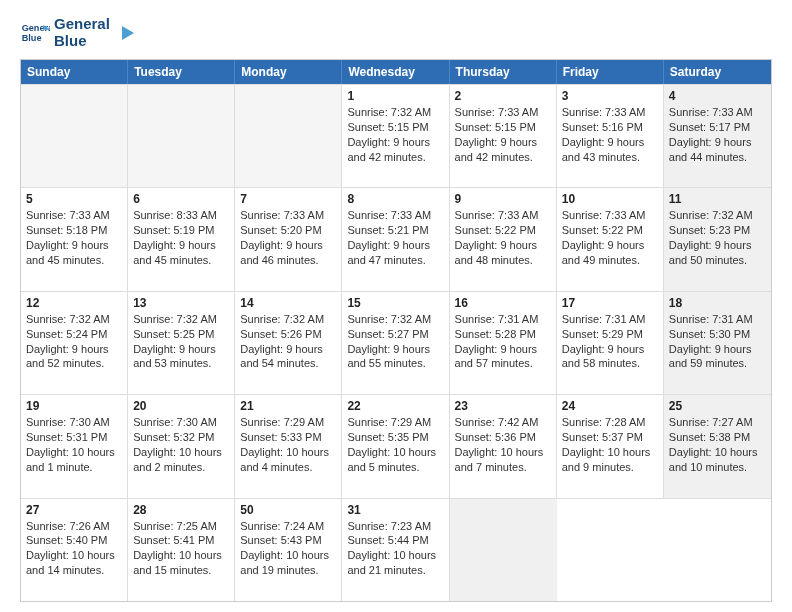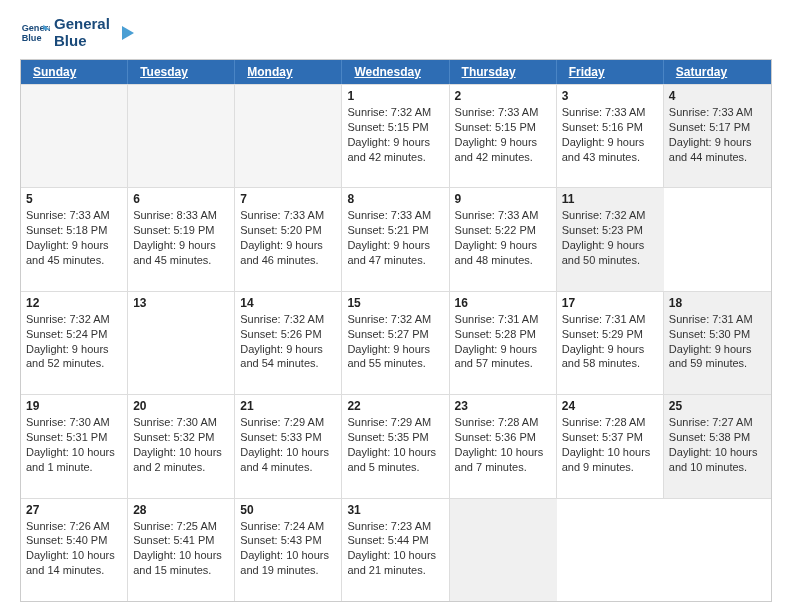--- a/index.html
+++ b/index.html
@@ -52,23 +52,22 @@
     }
     .cal-header {
       display: grid;
       grid-template-columns: repeat(7, 1fr);
       background: #2e6db4;
     }
     .cal-header-cell {
       color: #fff;
       font-size: 12px;
       font-weight: bold;
-      padding: 5px 12px;
+      padding: 5px 6px;
       border-right: 1px solid #4a85c5;
-      text-decoration: underline;
     }
     .cal-header-cell:last-child { border-right: none; }
     .cal-body {
       flex: 1;
       display: flex;
       flex-direction: column;
     }
     .cal-row {
       display: grid;
       grid-template-columns: repeat(7, 1fr);
@@ -187,36 +186,45 @@
             <div class="cell-text">Sunrise: 7:33 AM
 Sunset: 5:21 PM
 Daylight: 9 hours and 47 minutes.</div>
           </div>
           <div class="cal-cell">
             <div class="day-num">9</div>
             <div class="cell-text">Sunrise: 7:33 AM
 Sunset: 5:22 PM
 Daylight: 9 hours and 48 minutes.</div>
           </div>
+          <div class="cal-cell">
+            <div class="day-num">10</div>
+            <div class="cell-text">Sunrise: 7:33 AM
+Sunset: 5:22 PM
+Daylight: 9 hours and 49 minutes.</div>
+          </div>
           <div class="cal-cell shaded">
             <div class="day-num">11</div>
             <div class="cell-text">Sunrise: 7:32 AM
 Sunset: 5:23 PM
 Daylight: 9 hours and 50 minutes.</div>
           </div>
         </div>
         <div class="cal-row">
           <div class="cal-cell">
             <div class="day-num">12</div>
             <div class="cell-text">Sunrise: 7:32 AM
 Sunset: 5:24 PM
 Daylight: 9 hours and 52 minutes.</div>
           </div>
           <div class="cal-cell">
             <div class="day-num">13</div>
+            <div class="cell-text">Sunrise: 7:32 AM
+Sunset: 5:25 PM
+Daylight: 9 hours and 53 minutes.</div>
           </div>
           <div class="cal-cell">
             <div class="day-num">14</div>
             <div class="cell-text">Sunrise: 7:32 AM
 Sunset: 5:26 PM
 Daylight: 9 hours and 54 minutes.</div>
           </div>
           <div class="cal-cell">
             <div class="day-num">15</div>
             <div class="cell-text">Sunrise: 7:32 AM
@@ -262,21 +270,21 @@
 Daylight: 10 hours and 4 minutes.</div>
           </div>
           <div class="cal-cell">
             <div class="day-num">22</div>
             <div class="cell-text">Sunrise: 7:29 AM
 Sunset: 5:35 PM
 Daylight: 10 hours and 5 minutes.</div>
           </div>
           <div class="cal-cell">
             <div class="day-num">23</div>
-            <div class="cell-text">Sunrise: 7:28 AM
+            <div class="cell-text">Sunrise: 7:42 AM
 Sunset: 5:36 PM
 Daylight: 10 hours and 7 minutes.</div>
           </div>
           <div class="cal-cell">
             <div class="day-num">24</div>
             <div class="cell-text">Sunrise: 7:28 AM
 Sunset: 5:37 PM
 Daylight: 10 hours and 9 minutes.</div>
           </div>
           <div class="cal-cell shaded">

